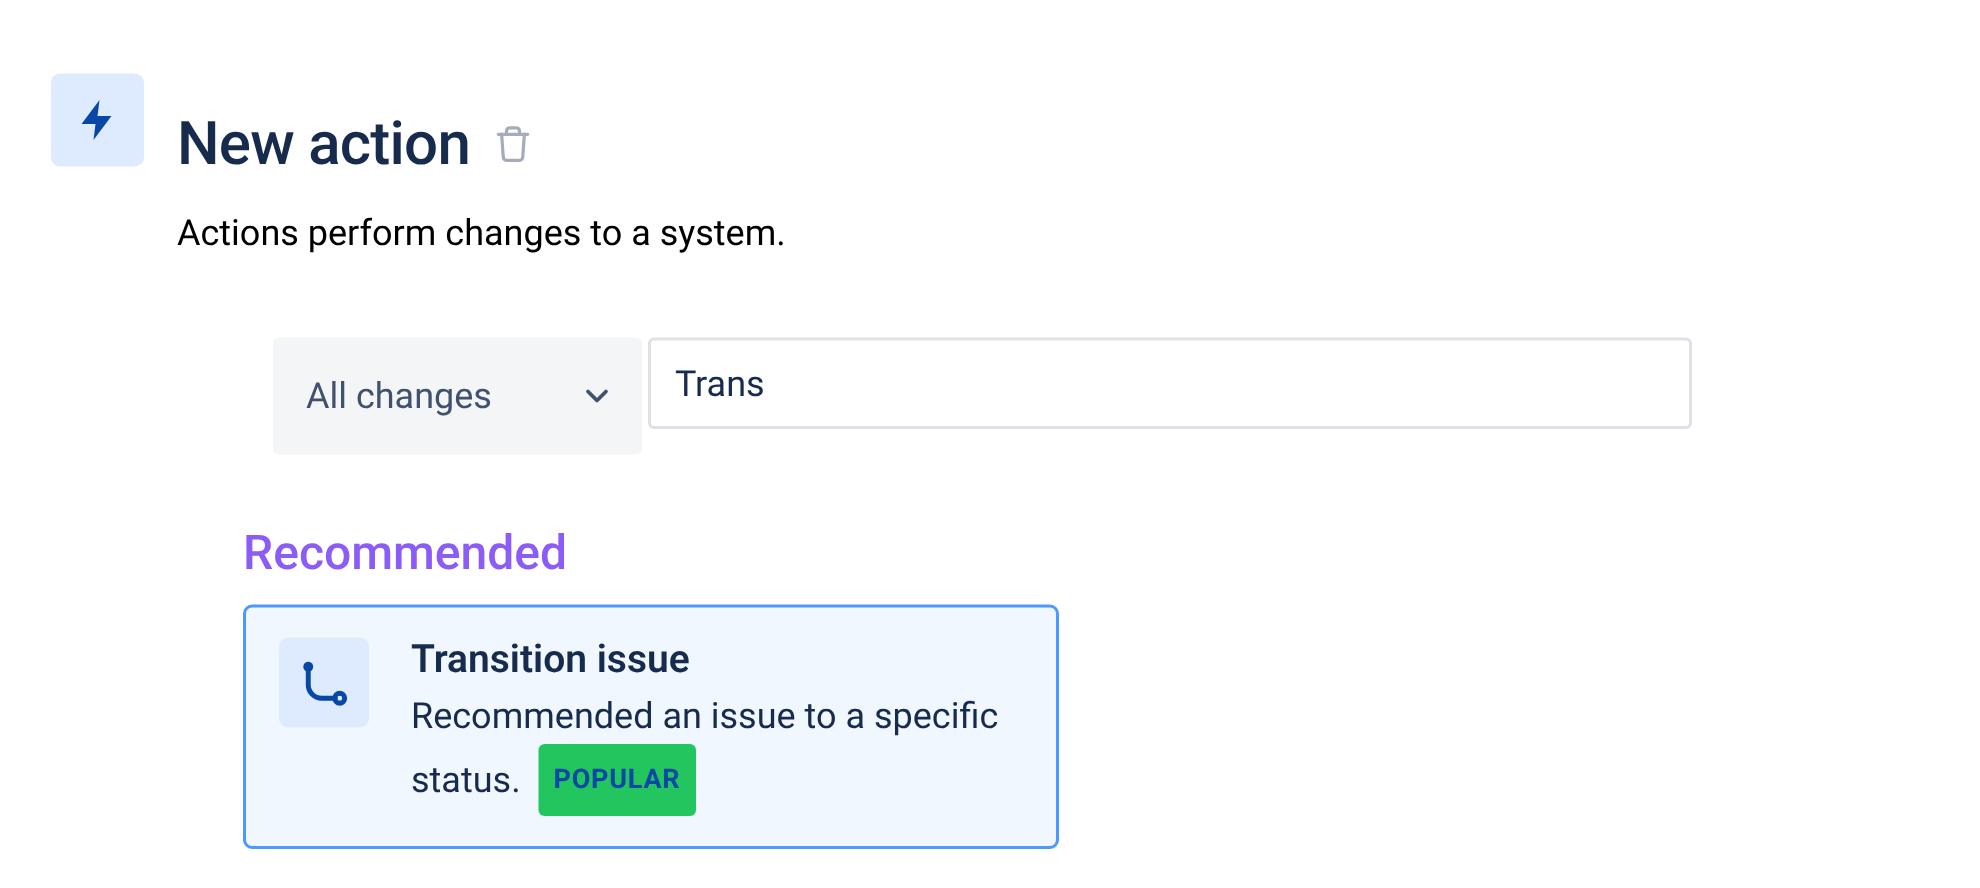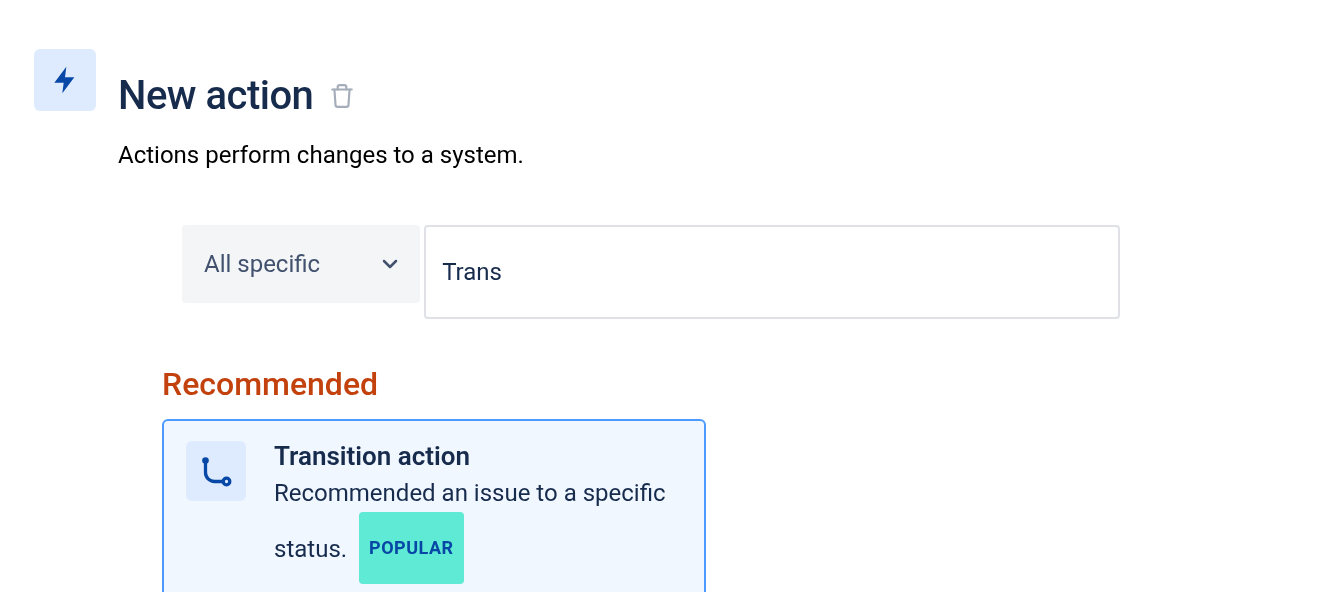--- a/index.html
+++ b/index.html
@@ -77,36 +77,36 @@
       border: none;
       font-family: inherit;
     }
     .dropdown-label {
       font-size: 24px;
       color: #42526E;
       font-weight: 400;
     }
     .search-input {
       flex: 0 0 696px;
-      height: 94px;
+      height: 61px;
       border: 2px solid #DFE1E6;
       border-radius: 4px;
       padding: 0 16px;
       font-size: 24px;
       color: #172B4D;
       font-family: inherit;
       outline: none;
       background: #fff;
     }
     .section-title {
       margin-left: 128px;
       margin-top: 46px;
       font-size: 32px;
       font-weight: 500;
-      color: #c2410c;
+      color: #8b5cf6;
     }
     .card {
       margin-left: 128px;
       margin-top: 16px;
       width: 544px;
       border: 2px solid #4C9AFF;
       background: #F0F7FF;
       border-radius: 6px;
       padding: 20px 22px;
       display: flex;
@@ -133,26 +133,26 @@
       margin-bottom: 4px;
     }
     .card-desc {
       font-size: 24px;
       color: #172B4D;
       line-height: 1.55;
       font-weight: 400;
     }
     .badge {
       display: inline-block;
-      background: #5eead4;
+      background: #22c55e;
       color: #0747A6;
       font-size: 18px;
       font-weight: 700;
       letter-spacing: 0.5px;
-      padding: 22px 10px;
+      padding: 10px 10px;
       border-radius: 4px;
       vertical-align: 3px;
       margin-left: 6px;
     }
   </style>
 </head>
 <body>
 
 <div class="header-row">
   <div class="action-icon-box">
@@ -169,38 +169,38 @@
         <path d="M5 6 L6 20 a2 2 0 0 0 2 2 h8 a2 2 0 0 0 2 -2 L19 6"></path>
       </svg>
     </button>
   </div>
 </div>
 
 <p class="subtitle">Actions perform changes to a system.</p>
 
 <div class="filter-row">
   <button class="dropdown">
-    <span class="dropdown-label">All specific</span>
+    <span class="dropdown-label">All changes</span>
     <svg width="24" height="24" viewBox="0 0 24 24" fill="none" stroke="#42526E" stroke-width="2.5" stroke-linecap="round" stroke-linejoin="round">
       <polyline points="6 9 12 15 18 9"></polyline>
     </svg>
   </button>
   <input type="text" class="search-input" value="Trans" style="">
 </div>
 
 <h2 class="section-title">Recommended</h2>
 
 <div class="card">
   <div class="card-icon-box">
     <svg width="36" height="36" viewBox="0 0 24 24" fill="none" stroke="#0747A6" stroke-width="2.2" stroke-linecap="round" stroke-linejoin="round">
       <circle cx="5" cy="5" r="2.2" fill="#0747A6" stroke="none"></circle>
       <path d="M5 7 V13 a6 6 0 0 0 6 6 H17"></path>
       <circle cx="19" cy="19" r="2.2" fill="none"></circle>
     </svg>
   </div>
   <div class="card-body">
-    <div class="card-title">Transition action</div>
+    <div class="card-title">Transition issue</div>
     <div class="card-desc">
       <span>Recommended an issue to a specific status.</span>
       <span class="badge">POPULAR</span>
     </div>
   </div>
 </div>
 
 </body></html>

